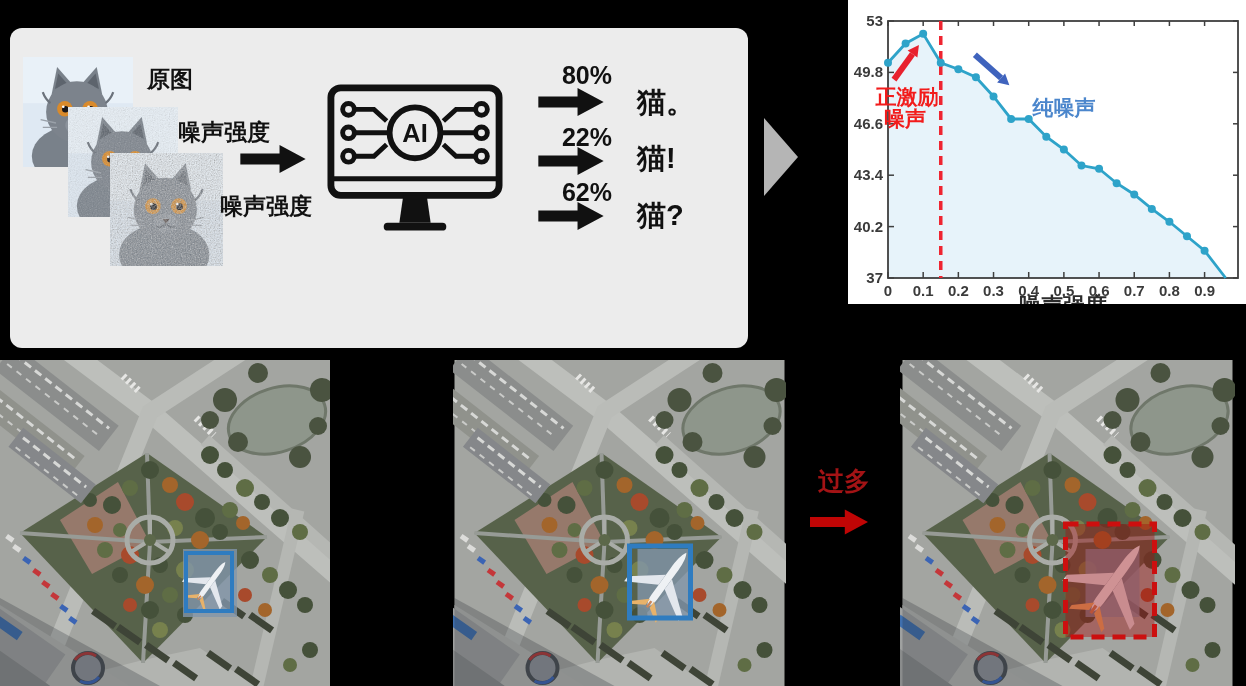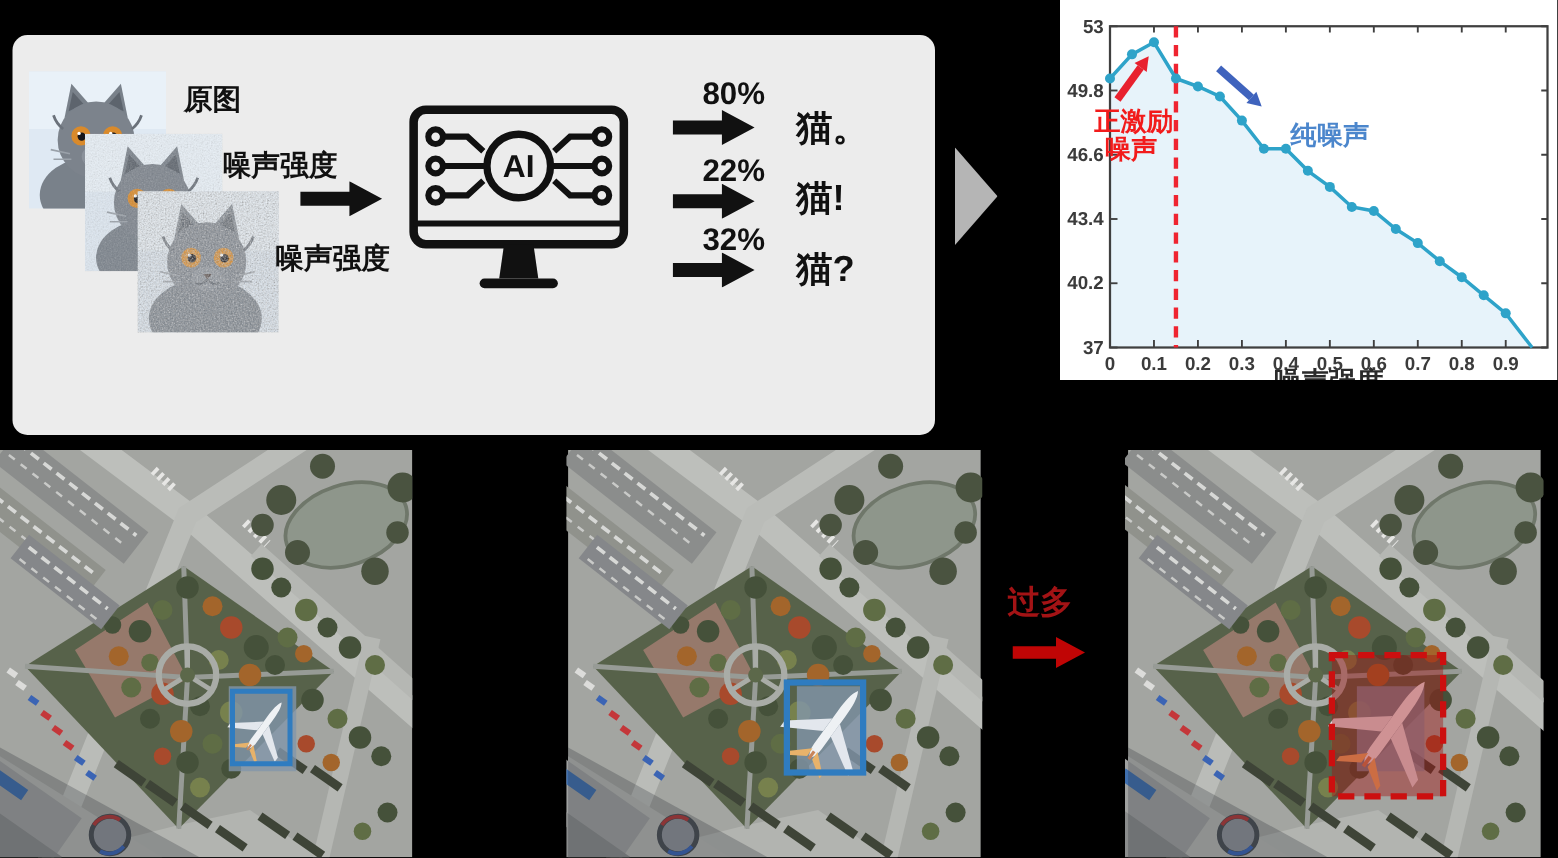--- a/index.html
+++ b/index.html
@@ -13,21 +13,21 @@
   .cat-label{position:absolute;font-size:23px;font-weight:bold;color:#111;white-space:nowrap;}
   .pct{position:absolute;width:76px;text-align:right;font-size:25px;font-weight:bold;color:#111;}
   .out{position:absolute;font-size:29px;font-weight:bold;color:#111;white-space:nowrap;}
   .blockarrow{position:absolute;width:72px;height:28px;}
   
   #chart-wrap{left:848px;top:0;width:398px;height:304px;background:#fff;}
   
   .aerial{position:absolute;top:360px;height:326px;overflow:hidden;}
   .aerial svg{display:block;}
   
-  #transition-label{left:806px;top:464px;width:64px;text-align:left;
+  #transition-label{left:806px;top:464px;width:64px;text-align:right;
       font-size:26px;font-weight:bold;color:#a31315;}
   #transition-arrow{left:810px;top:509px;width:58px;height:26px;}
   #gray-arrow{left:764px;top:118px;width:34px;height:78px;}
 </style>
 </head>
 <body>
 
 <svg width="0" height="0" style="position:absolute" aria-hidden="true">
   <defs>
     <filter id="noiseF" x="0" y="0" width="100%" height="100%">
@@ -105,21 +105,21 @@
   </svg>
 
   <div class="pct" style="left:526px;top:33px;">80%</div>
   <svg class="blockarrow" style="left:525px;top:60px;" viewBox="0 0 70 30">
       <polygon points="0,9 42,9 42,0 70,15 42,30 42,21 0,21" fill="#111"></polygon>
     </svg>
   <div class="pct" style="left:526px;top:95px;">22%</div>
   <svg class="blockarrow" style="left:525px;top:119px;" viewBox="0 0 70 30">
       <polygon points="0,9 42,9 42,0 70,15 42,30 42,21 0,21" fill="#111"></polygon>
     </svg>
-  <div class="pct" style="left:526px;top:150px;">32%</div>
+  <div class="pct" style="left:526px;top:150px;">62%</div>
   <svg class="blockarrow" style="left:525px;top:174px;" viewBox="0 0 70 30">
       <polygon points="0,9 42,9 42,0 70,15 42,30 42,21 0,21" fill="#111"></polygon>
     </svg>
 
   <div class="out" style="left:627px;top:55px;">猫。</div>
   <div class="out" style="left:627px;top:111px;">猫!</div>
   <div class="out" style="left:627px;top:168px;">猫?</div>
 </div>
 
 <svg id="gray-arrow" class="abs" viewBox="0 0 34 78">

